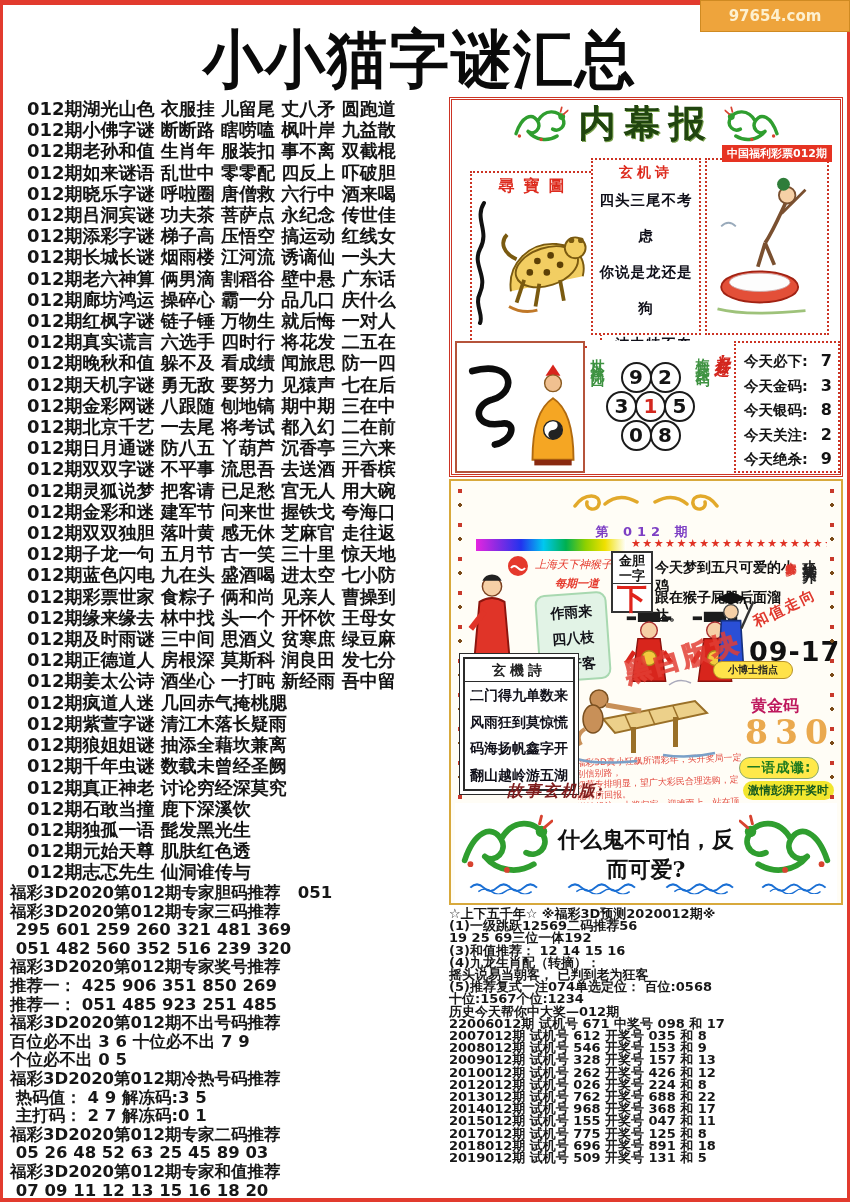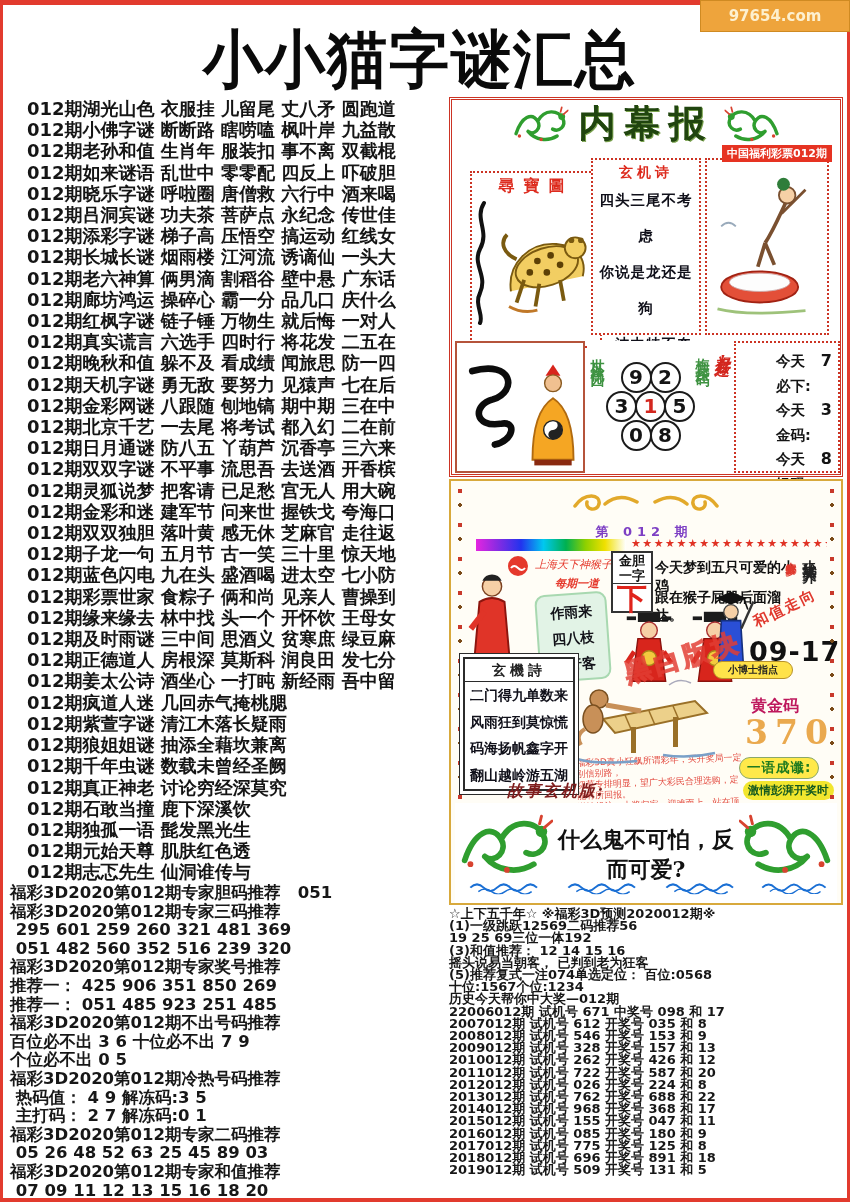--- a/index.html
+++ b/index.html
@@ -43,21 +43,21 @@
   .nm-b2{left:137px;top:241px;width:122px;height:132px;display:flex;justify-content:space-between;align-items:center;}
   .nm-b2 .vtext{color:#3f9342;font-family:"DejaVu Serif",serif;font-weight:bold;font-size:14px;letter-spacing:5px;height:120px;}
   .plum{display:flex;flex-direction:column;align-items:center;}
   .plum-row{display:flex;margin-top:-2px;}
   .pc{width:27px;height:27px;border:2.5px solid #1b1b1b;border-radius:50%;background:#fff;
       font-size:20px;font-weight:bold;display:flex;align-items:center;justify-content:center;margin:0 -1px;}
   .pc.red{color:#d3271f;}
   .nm-blessing{position:absolute;left:260px;top:244px;height:126px;color:#d3271f;
       font-family:"DejaVu Serif",serif;font-style:italic;font-weight:bold;font-size:15px;letter-spacing:2px;}
   .nm-b3{left:282px;top:241px;width:106px;height:132px;border:2px dotted #cc3424;padding:6px 6px 0 8px;}
-  .today-row{display:flex;font-weight:bold;line-height:24.5px;margin-left:32px;}
+  .today-row{display:flex;font-weight:bold;line-height:24.5px;}
   .tk{font-size:14.5px;flex:1;}
   .tv{font-size:16px;width:16px;text-align:right;}
   
   .tianzi{position:absolute;left:449px;top:479px;width:394px;height:426px;background:#fffdf6;
           border:2px solid #d8a93c;box-sizing:border-box;}
   .flower-strip{position:absolute;top:0;bottom:0;width:18px;z-index:1;
       background-image:radial-gradient(circle 4px at 9px 10px,#c8392b 60%,transparent 61%),
                        radial-gradient(circle 3px at 9px 24px,#7a4a18 60%,transparent 61%);
       background-size:18px 34px;}
   .fs-l{left:0;} .fs-r{right:0;}
@@ -438,21 +438,21 @@
       <rect x="100" y="54" width="5" height="30" fill="#9a7028"></rect>
       <circle cx="26" cy="36" r="9" fill="#c89058" stroke="#7a5020" stroke-width="1.5"></circle>
       <ellipse cx="20" cy="56" rx="10" ry="14" fill="#c89058" stroke="#7a5020" stroke-width="1.5"></ellipse>
       <line x1="33" y1="42" x2="68" y2="48" stroke="#c89058" stroke-width="5"></line>
       <path d="M12,66 q-10,6 -4,16" stroke="#c89058" stroke-width="4" fill="none"></path>
       <path d="M4,96 q20,6 60,2 M90,92 q26,4 52,-2" stroke="#7aa0c8" stroke-width="2.5" fill="none"></path>
       <path d="M96,22 q10,-8 22,-2" stroke="#aab" stroke-width="1.5" fill="none"></path>
     </svg>
 
     <div class="tz-gold-label">黄金码</div>
-    <div class="tz-gold">370</div>
+    <div class="tz-gold">830</div>
     <div class="tz-idiom">一语成谶:</div>
     <div class="tz-idiom2">激情彭湃开奖时</div>
 
     <div class="tz-fineprint">
 
     <div>福彩3D真小狂飙所谓彩年，买开奖局一定别信别路，</div>
         <div>切莫专排明显，望广大彩民合理选购，定能有所回报。</div>
         <div>谨慎投注，大奖归家。迎难而上，站在顶峰。</div>
       </div>
 
@@ -480,32 +480,31 @@
         </svg>
     </div>
   </section>
 
   <div class="br-block">
 
   <div class="br-line">☆上下五千年☆ ※福彩3D预测2020012期※</div>
       <div class="br-line">(1)一级跳跃12569二码推荐56</div>
       <div class="br-line">19 25 69三位一体192</div>
       <div class="br-line">(3)和值推荐： 12 14 15 16</div>
+      <div class="br-line">(4)九龙生肖配（转摘）：</div>
       <div class="br-line">摇头说易当朝客， 已判到老为狂客</div>
       <div class="br-line">(5)推荐复式一注074单选定位： 百位:0568</div>
       <div class="br-line">十位:1567个位:1234</div>
       <div class="br-line">历史今天帮你中大奖—012期</div>
       <div class="br-line">22006012期 试机号 671 中奖号 098 和 17</div>
       <div class="br-line">2007012期 试机号 612 开奖号 035 和 8</div>
       <div class="br-line">2008012期 试机号 546 开奖号 153 和 9</div>
       <div class="br-line">2009012期 试机号 328 开奖号 157 和 13</div>
       <div class="br-line">2010012期 试机号 262 开奖号 426 和 12</div>
-      <div class="br-line">2011012期 试机号 722 开奖号 587 和 20</div>
       <div class="br-line">2012012期 试机号 026 开奖号 224 和 8</div>
       <div class="br-line">2013012期 试机号 762 开奖号 688 和 22</div>
       <div class="br-line">2014012期 试机号 968 开奖号 368 和 17</div>
       <div class="br-line">2015012期 试机号 155 开奖号 047 和 11</div>
-      <div class="br-line">2016012期 试机号 085 开奖号 180 和 9</div>
       <div class="br-line">2017012期 试机号 775 开奖号 125 和 8</div>
       <div class="br-line">2018012期 试机号 696 开奖号 891 和 18</div>
       <div class="br-line">2019012期 试机号 509 开奖号 131 和 5</div>
     </div>
 </div>
 
 </body></html>

